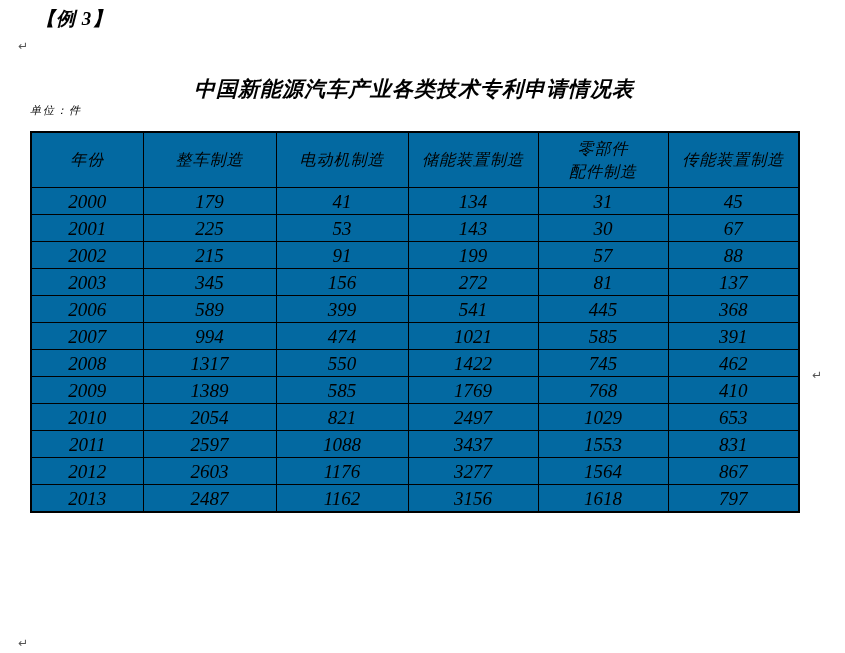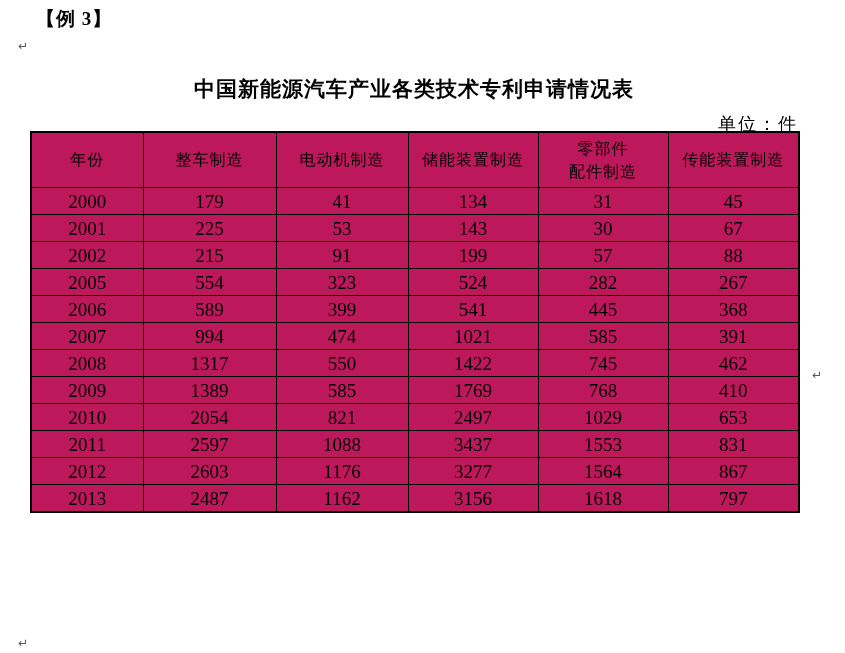--- a/index.html
+++ b/index.html
@@ -4,20 +4,21 @@
 <style>
   html, body { margin: 0; padding: 0; background: #ffffff; }
   .page {
     position: relative;
     width: 845px;
     height: 653px;
     background: #ffffff;
     font-family: "Liberation Serif", serif;
     color: #000;
     overflow: hidden;
+    font-style: italic;
   }
   .example-label {
     position: absolute;
     left: 36px;
     top: 6px;
     font-size: 19px;
     font-weight: bold;
     letter-spacing: 1px;
   }
   .para-mark {
@@ -36,34 +37,34 @@
     top: 75px;
     width: 768px;
     text-align: center;
     font-size: 21px;
     font-weight: bold;
     letter-spacing: 1px;
   }
   .unit-label {
     position: absolute;
     left: 30px;
-    top: 112px;
+    top: 103px;
     width: 768px;
-    text-align: right;
-    font-size: 18px;
+    text-align: left;
+    font-size: 11px;
     letter-spacing: 2px;
   }
   table.patent-table {
     position: absolute;
     left: 30px;
     top: 131px;
     width: 768px;
     border-collapse: collapse;
     table-layout: fixed;
-    background: #be185d;
+    background: #0369a1;
     border: 2px solid #000;
   }
   .patent-table th, .patent-table td {
     border: 1px solid #000;
     text-align: center;
     vertical-align: middle;
     padding: 0;
     overflow: hidden;
   }
   .patent-table th {
@@ -134,26 +135,26 @@
         </tr>
         <tr>
           <td>2002</td>
           <td>215</td>
           <td>91</td>
           <td>199</td>
           <td>57</td>
           <td>88</td>
         </tr>
         <tr>
-          <td>2005</td>
-          <td>554</td>
-          <td>323</td>
-          <td>524</td>
-          <td>282</td>
-          <td>267</td>
+          <td>2003</td>
+          <td>345</td>
+          <td>156</td>
+          <td>272</td>
+          <td>81</td>
+          <td>137</td>
         </tr>
         <tr>
           <td>2006</td>
           <td>589</td>
           <td>399</td>
           <td>541</td>
           <td>445</td>
           <td>368</td>
         </tr>
         <tr>

